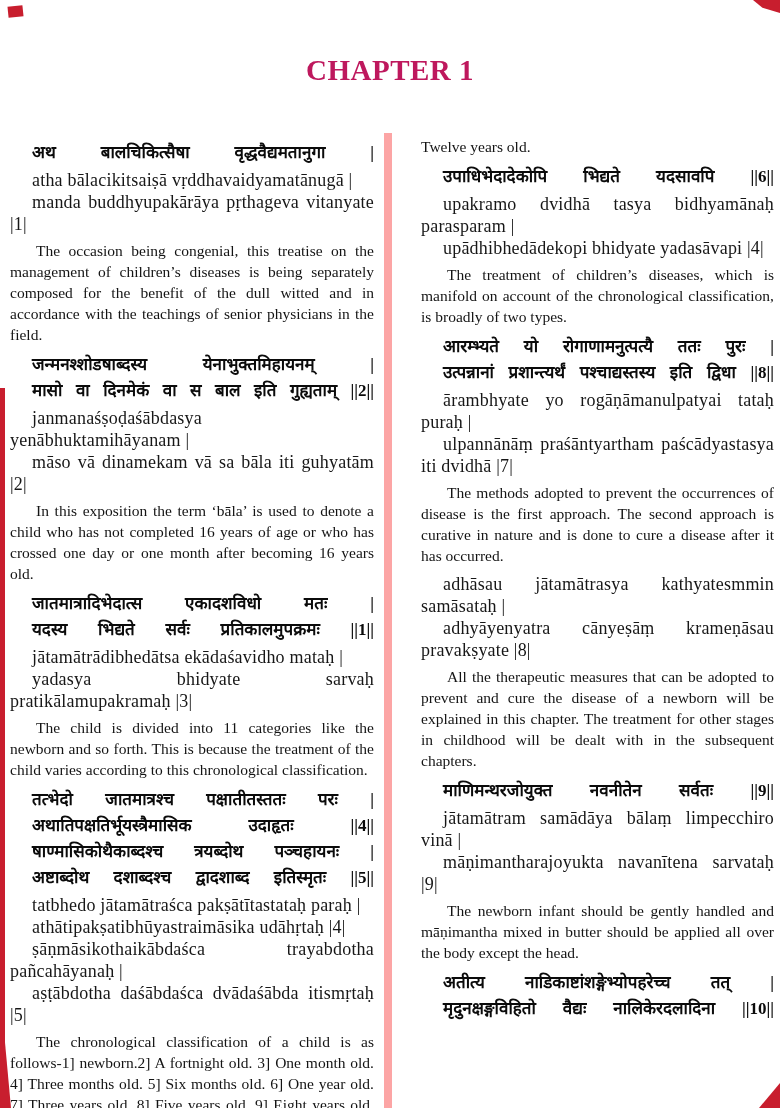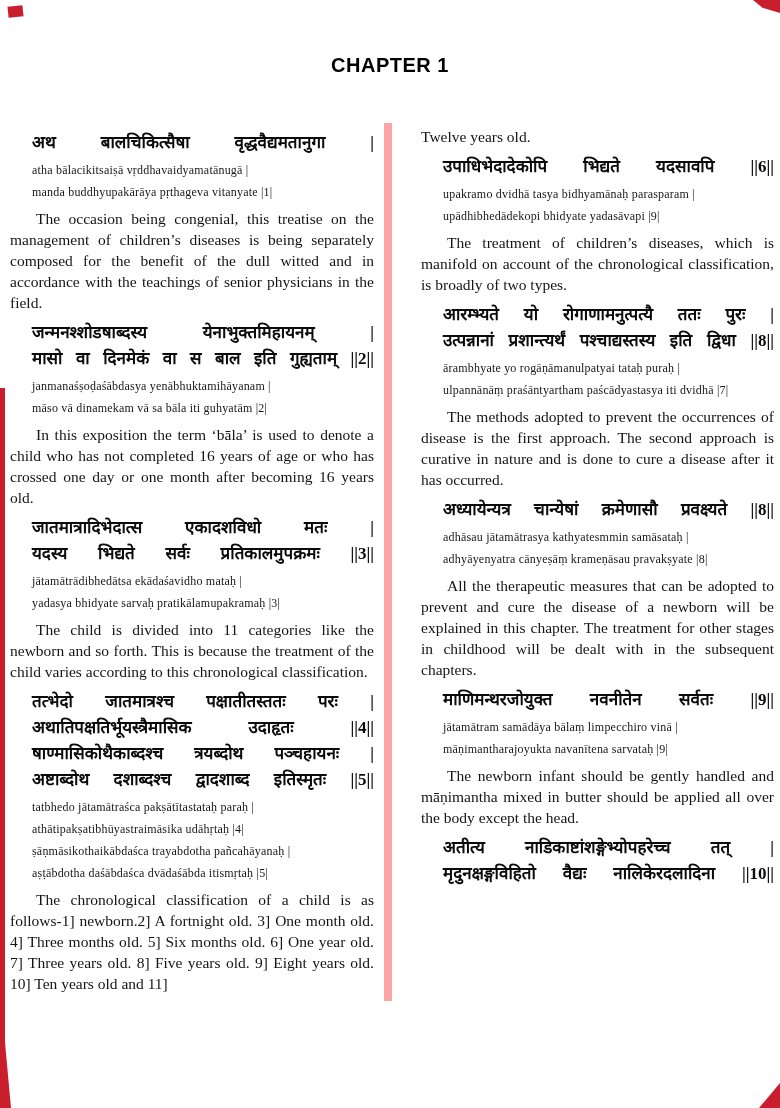--- a/index.html
+++ b/index.html
@@ -1,31 +1,31 @@
 <!DOCTYPE html>
 <html><head>
 <meta charset="utf-8">
 <style>
   html,body{margin:0;padding:0;background:#e8e8e8;}
   .page{position:relative;width:780px;height:1108px;margin:0 auto;background:#ffffff;
         overflow:hidden;color:#161616;font-family:"Liberation Serif",serif;}
   .chapter-title{text-align:center;margin:54px 0 0;
-        font-family:Liberation Sans, sans-serif;font-weight:800;
-        font-size:20px;letter-spacing:.5px;color:#000000;}
+        font-family:Liberation Serif, serif;font-weight:800;
+        font-size:29px;letter-spacing:.5px;color:#be185d;}
   .content{display:flex;align-items:stretch;margin:46px 6px 0 10px;}
   .col{width:50%;box-sizing:border-box;}
   .col-left{padding-right:10px;border-right:8px solid #fca5a5;}
   .col-right{padding-left:29px;}
   .block{margin:0;}
   .block.verse{margin:7px 0 3px;}
   .block.translit{margin:0 0 5px;}
   .block.english{margin:3px 0 7px;}
   .verse p{margin:0;padding-left:22px;font-weight:700;font-size:17px;line-height:26px;
         text-align:justify;text-align-last:justify;color:#0b0b0b;}
-  .translit p{margin:0;font-size:12px;line-height:22px;text-indent:22px;
+  .translit p{margin:0;font-size:18px;line-height:22px;text-indent:22px;
         text-align:justify;letter-spacing:.2px;color:#171717;}
   .english p{margin:0;font-size:15.5px;line-height:21px;text-indent:26px;
         text-align:justify;color:#141414;}
   .english.noindent p{text-indent:0;}
   
   .mark{position:absolute;background:#c81e2e;}
   .mark-top-left{left:8px;top:6px;width:15px;height:11px;transform:rotate(-6deg);}
   .mark-top-right{right:0;top:0;width:27px;height:13px;
         clip-path:polygon(0 0,100% 0,100% 100%,35% 60%);}
   .mark-left-strip{left:0;top:388px;width:5px;height:720px;}
@@ -64,21 +64,21 @@
         </div>
         <div class="block translit">
           <p>janmanaśṣoḍaśābdasya yenābhuktamihāyanam |</p>
           <p>māso vā dinamekam vā sa bāla iti guhyatām |2|</p>
         </div>
         <div class="block english">
           <p>In this exposition the term ‘bāla’ is used to denote a child who has not completed 16 years of age or who has crossed one day or one month after becoming 16 years old.</p>
         </div>
         <div class="block verse">
           <p>जातमात्रादिभेदात्स एकादशविधो मतः |</p>
-          <p>यदस्य भिद्यते सर्वः प्रतिकालमुपक्रमः ||3||</p>
+          <p>यदस्य भिद्यते सर्वः प्रतिकालमुपक्रमः ||1||</p>
         </div>
         <div class="block translit">
           <p>jātamātrādibhedātsa ekādaśavidho mataḥ |</p>
           <p>yadasya bhidyate sarvaḥ pratikālamupakramaḥ |3|</p>
         </div>
         <div class="block english">
           <p>The child is divided into 11 categories like the newborn and so forth. This is because the treatment of the child varies according to this chronological classification.</p>
         </div>
         <div class="block verse">
           <p>तत्भेदो जातमात्रश्च पक्षातीतस्ततः परः |</p>
@@ -98,38 +98,37 @@
       </div>
     <div class="col col-right">
         <div class="block english noindent">
           <p>Twelve years old.</p>
         </div>
         <div class="block verse">
           <p>उपाधिभेदादेकोपि भिद्यते यदसावपि ||6||</p>
         </div>
         <div class="block translit">
           <p>upakramo dvidhā tasya bidhyamānaḥ parasparam |</p>
-          <p>upādhibhedādekopi bhidyate yadasāvapi |9|</p>
+          <p>upādhibhedādekopi bhidyate yadasāvapi |4|</p>
         </div>
         <div class="block english">
           <p>The treatment of children’s diseases, which is manifold on account of the chronological classification, is broadly of two types.</p>
         </div>
         <div class="block verse">
           <p>आरम्भ्यते यो रोगाणामनुत्पत्यै ततः पुरः |</p>
           <p>उत्पन्नानां प्रशान्त्यर्थं पश्चाद्यस्तस्य इति द्विधा ||8||</p>
         </div>
         <div class="block translit">
           <p>ārambhyate yo rogāṇāmanulpatyai tataḥ puraḥ |</p>
           <p>ulpannānāṃ praśāntyartham paścādyastasya iti dvidhā |7|</p>
         </div>
         <div class="block english">
           <p>The methods adopted to prevent the occurrences of disease is the first approach. The second approach is curative in nature and is done to cure a disease after it has occurred.</p>
         </div>
         <div class="block verse">
-          <p>अध्यायेन्यत्र चान्येषां क्रमेणासौ प्रवक्ष्यते ||8||</p>
         </div>
         <div class="block translit">
           <p>adhāsau jātamātrasya kathyatesmmin samāsataḥ |</p>
           <p>adhyāyenyatra cānyeṣāṃ krameṇāsau pravakṣyate |8|</p>
         </div>
         <div class="block english">
           <p>All the therapeutic measures that can be adopted to prevent and cure the disease of a newborn will be explained in this chapter. The treatment for other stages in childhood will be dealt with in the subsequent chapters.</p>
         </div>
         <div class="block verse">
           <p>माणिमन्थरजोयुक्त नवनीतेन सर्वतः ||9||</p>

